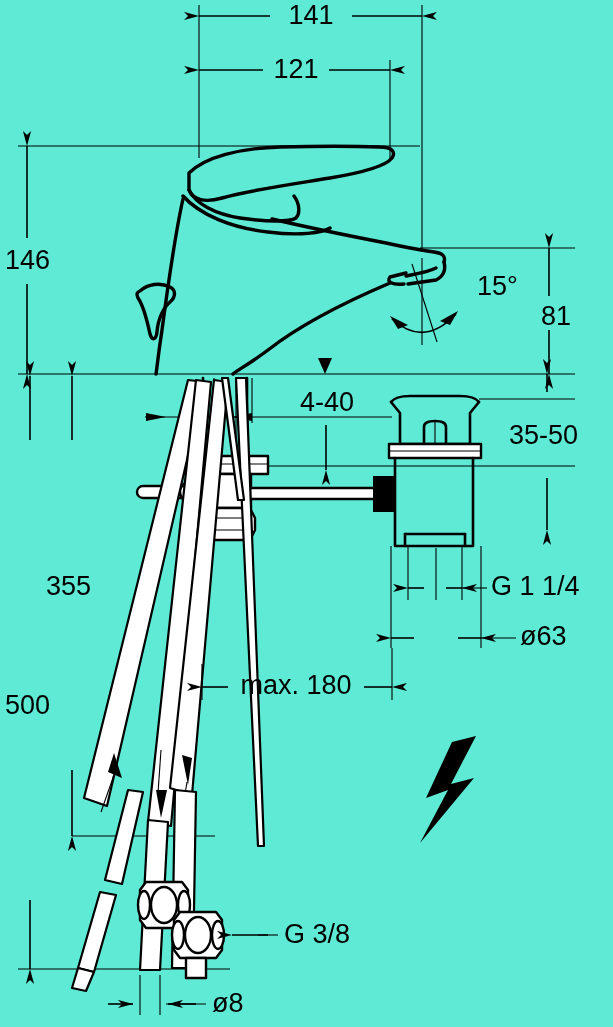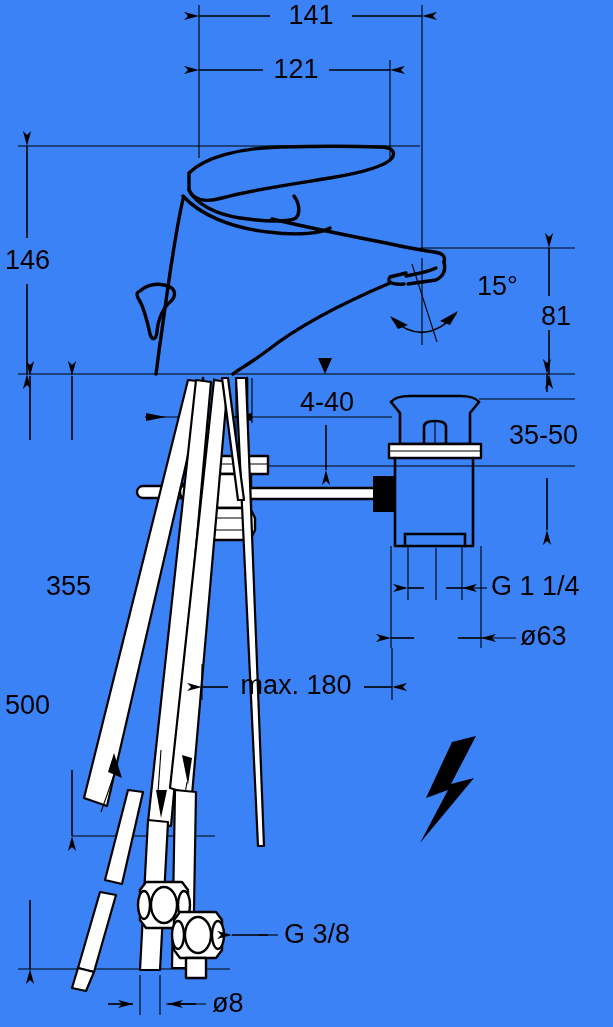--- a/index.html
+++ b/index.html
@@ -9,21 +9,21 @@
     background: #ffffff;
   }
   body {
     font-family: "Liberation Sans", sans-serif;
     color: #000000;
   }
   #drawing-root {
     position: relative;
     width: 613px;
     height: 1027px;
-    background: #3b82f6;
+    background: #5eead4;
     overflow: hidden;
   }
   #drawing-svg {
     position: absolute;
     left: 0;
     top: 0;
     width: 613px;
     height: 1027px;
     display: block;
   }

